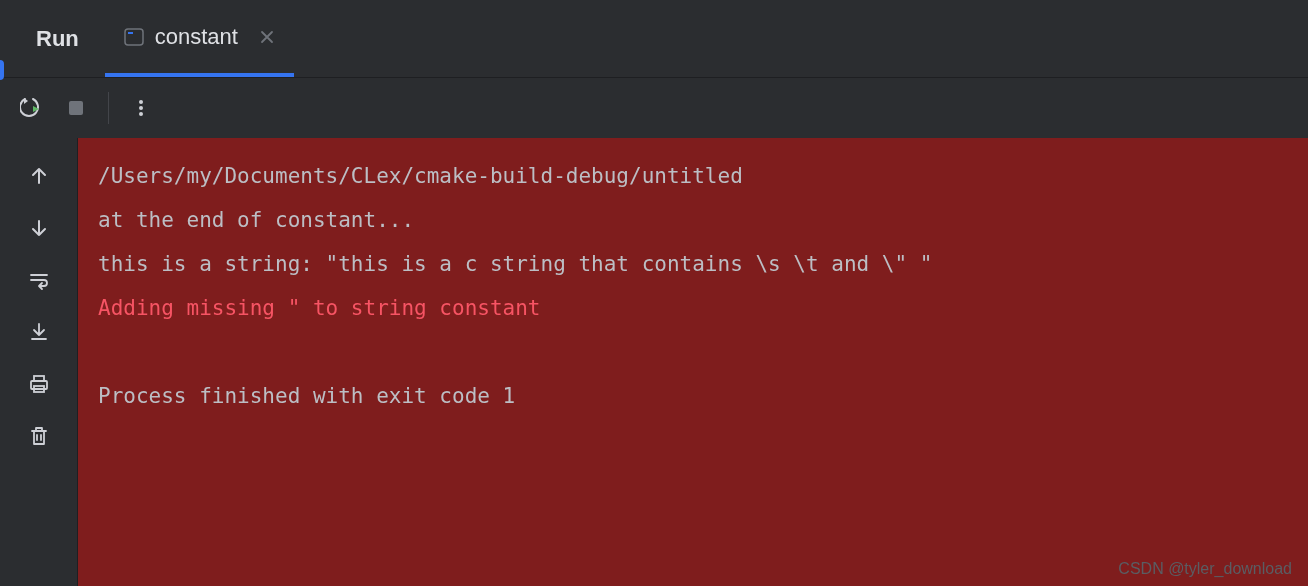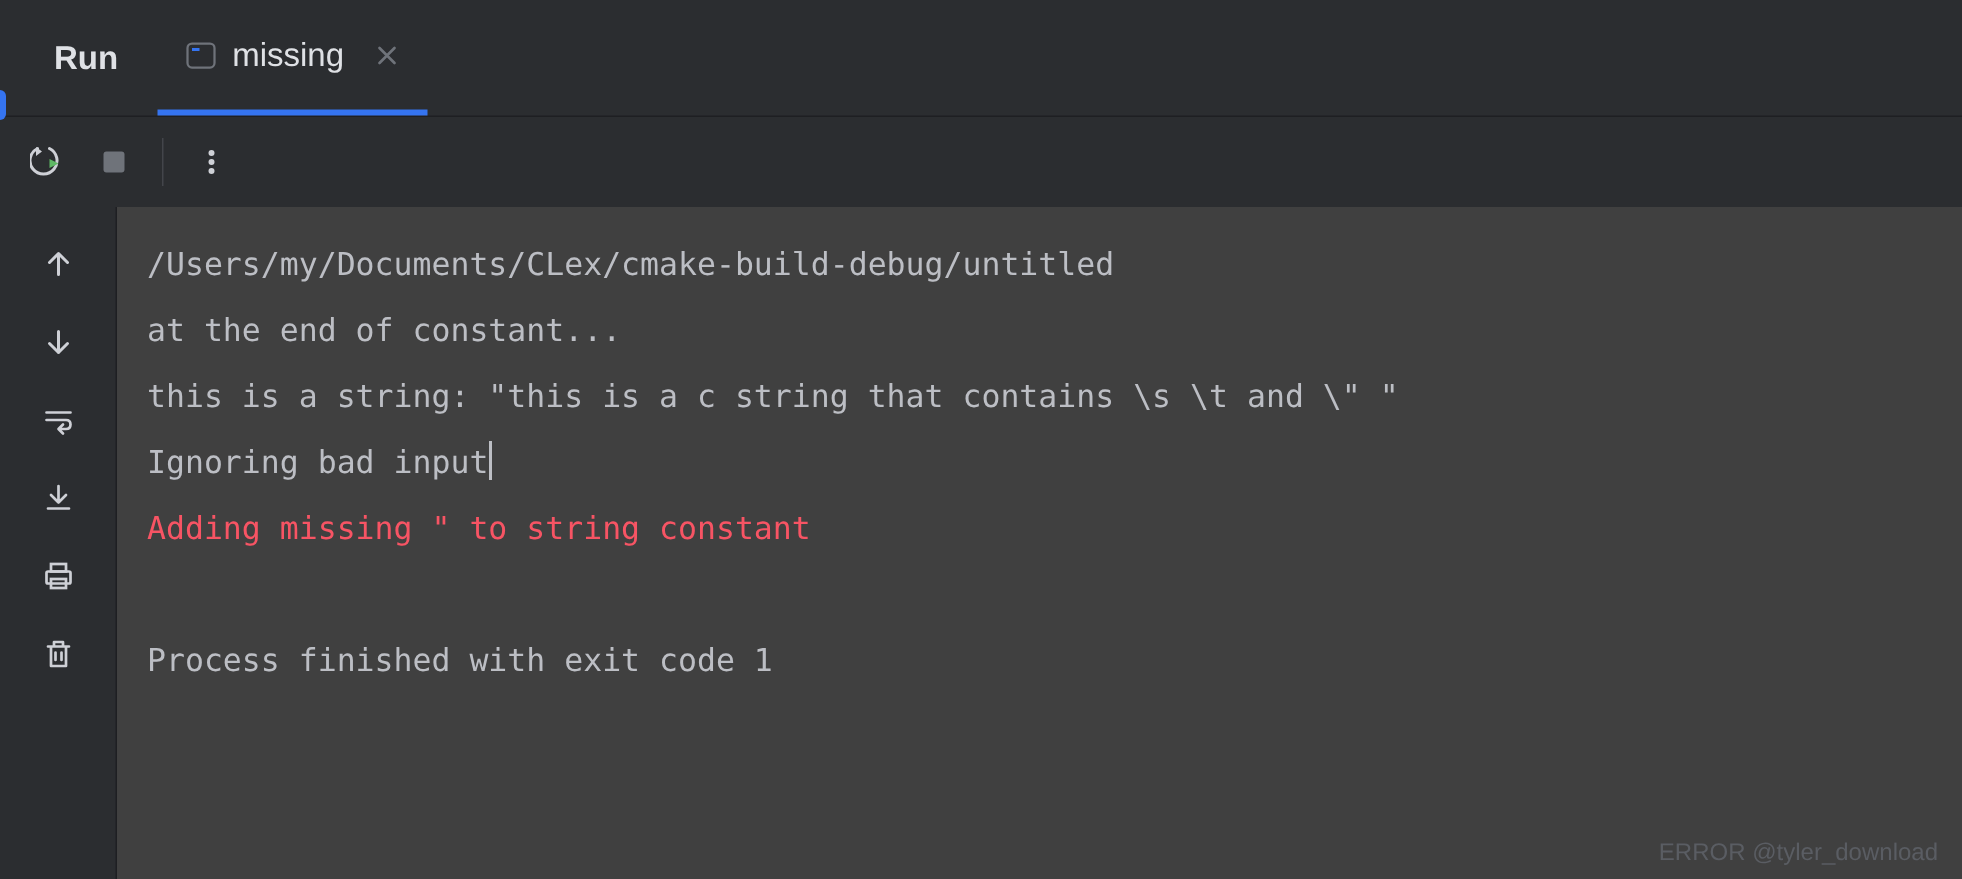--- a/index.html
+++ b/index.html
@@ -79,21 +79,21 @@
     }
     .toolbar-divider {
       width: 1px;
       height: 32px;
       background: #43454a;
       margin: 0 8px;
     }
     .content-area {
       display: flex;
       height: calc(100% - 138px);
-      background: #404040;
+      background: #7f1d1d;
     }
     .sidebar {
       width: 78px;
       background: #2b2d30;
       display: flex;
       flex-direction: column;
       align-items: center;
       padding-top: 18px;
       gap: 12px;
       border-right: 1px solid #1e1f22;
@@ -156,21 +156,21 @@
 
 <div class="header">
   <div class="run-label">Run</div>
   <div class="tab">
     <span class="tab-icon">
       <svg width="22" height="22" viewBox="0 0 22 22">
         <rect x="2" y="3" width="18" height="16" rx="3" fill="none" stroke="#6f737a" stroke-width="1.5"></rect>
         <rect x="5" y="6" width="5" height="2" fill="#3574f0"></rect>
       </svg>
     </span>
-    <span class="tab-label">missing</span>
+    <span class="tab-label">constant</span>
     <span class="tab-close">
       <svg width="14" height="14" viewBox="0 0 14 14">
         <path d="M2 2 L12 12 M12 2 L2 12" stroke="currentColor" stroke-width="1.8" stroke-linecap="round"></path>
       </svg>
     </span>
   </div>
 </div>
 
 <div class="toolbar">
   <div class="toolbar-btn">
@@ -227,20 +227,19 @@
     <div class="sidebar-btn">
       <svg width="22" height="22" viewBox="0 0 22 22">
         <path d="M4 6 L18 6 M8 6 L8 3 L14 3 L14 6 M6 6 L6 19 L16 19 L16 6 M9 10 L9 15 M13 10 L13 15" fill="none" stroke="#ced0d6" stroke-width="1.8" stroke-linecap="round" stroke-linejoin="round"></path>
       </svg>
     </div>
   </div>
   <div class="console" id="console-output">
       <div class="console-line">/Users/my/Documents/CLex/cmake-build-debug/untitled</div>
       <div class="console-line">at the end of constant...</div>
       <div class="console-line">this is a string: "this is a c string that contains \s \t and \" "</div>
-      <div class="console-line">Ignoring bad input<span class="cursor"></span></div>
       <div class="console-line error">Adding missing " to string constant</div>
       <div class="console-line">&nbsp;</div>
       <div class="console-line">Process finished with exit code 1</div>
     </div>
 </div>
 
-<div class="watermark">ERROR @tyler_download</div>
+<div class="watermark">CSDN @tyler_download</div>
 
 </body></html>

